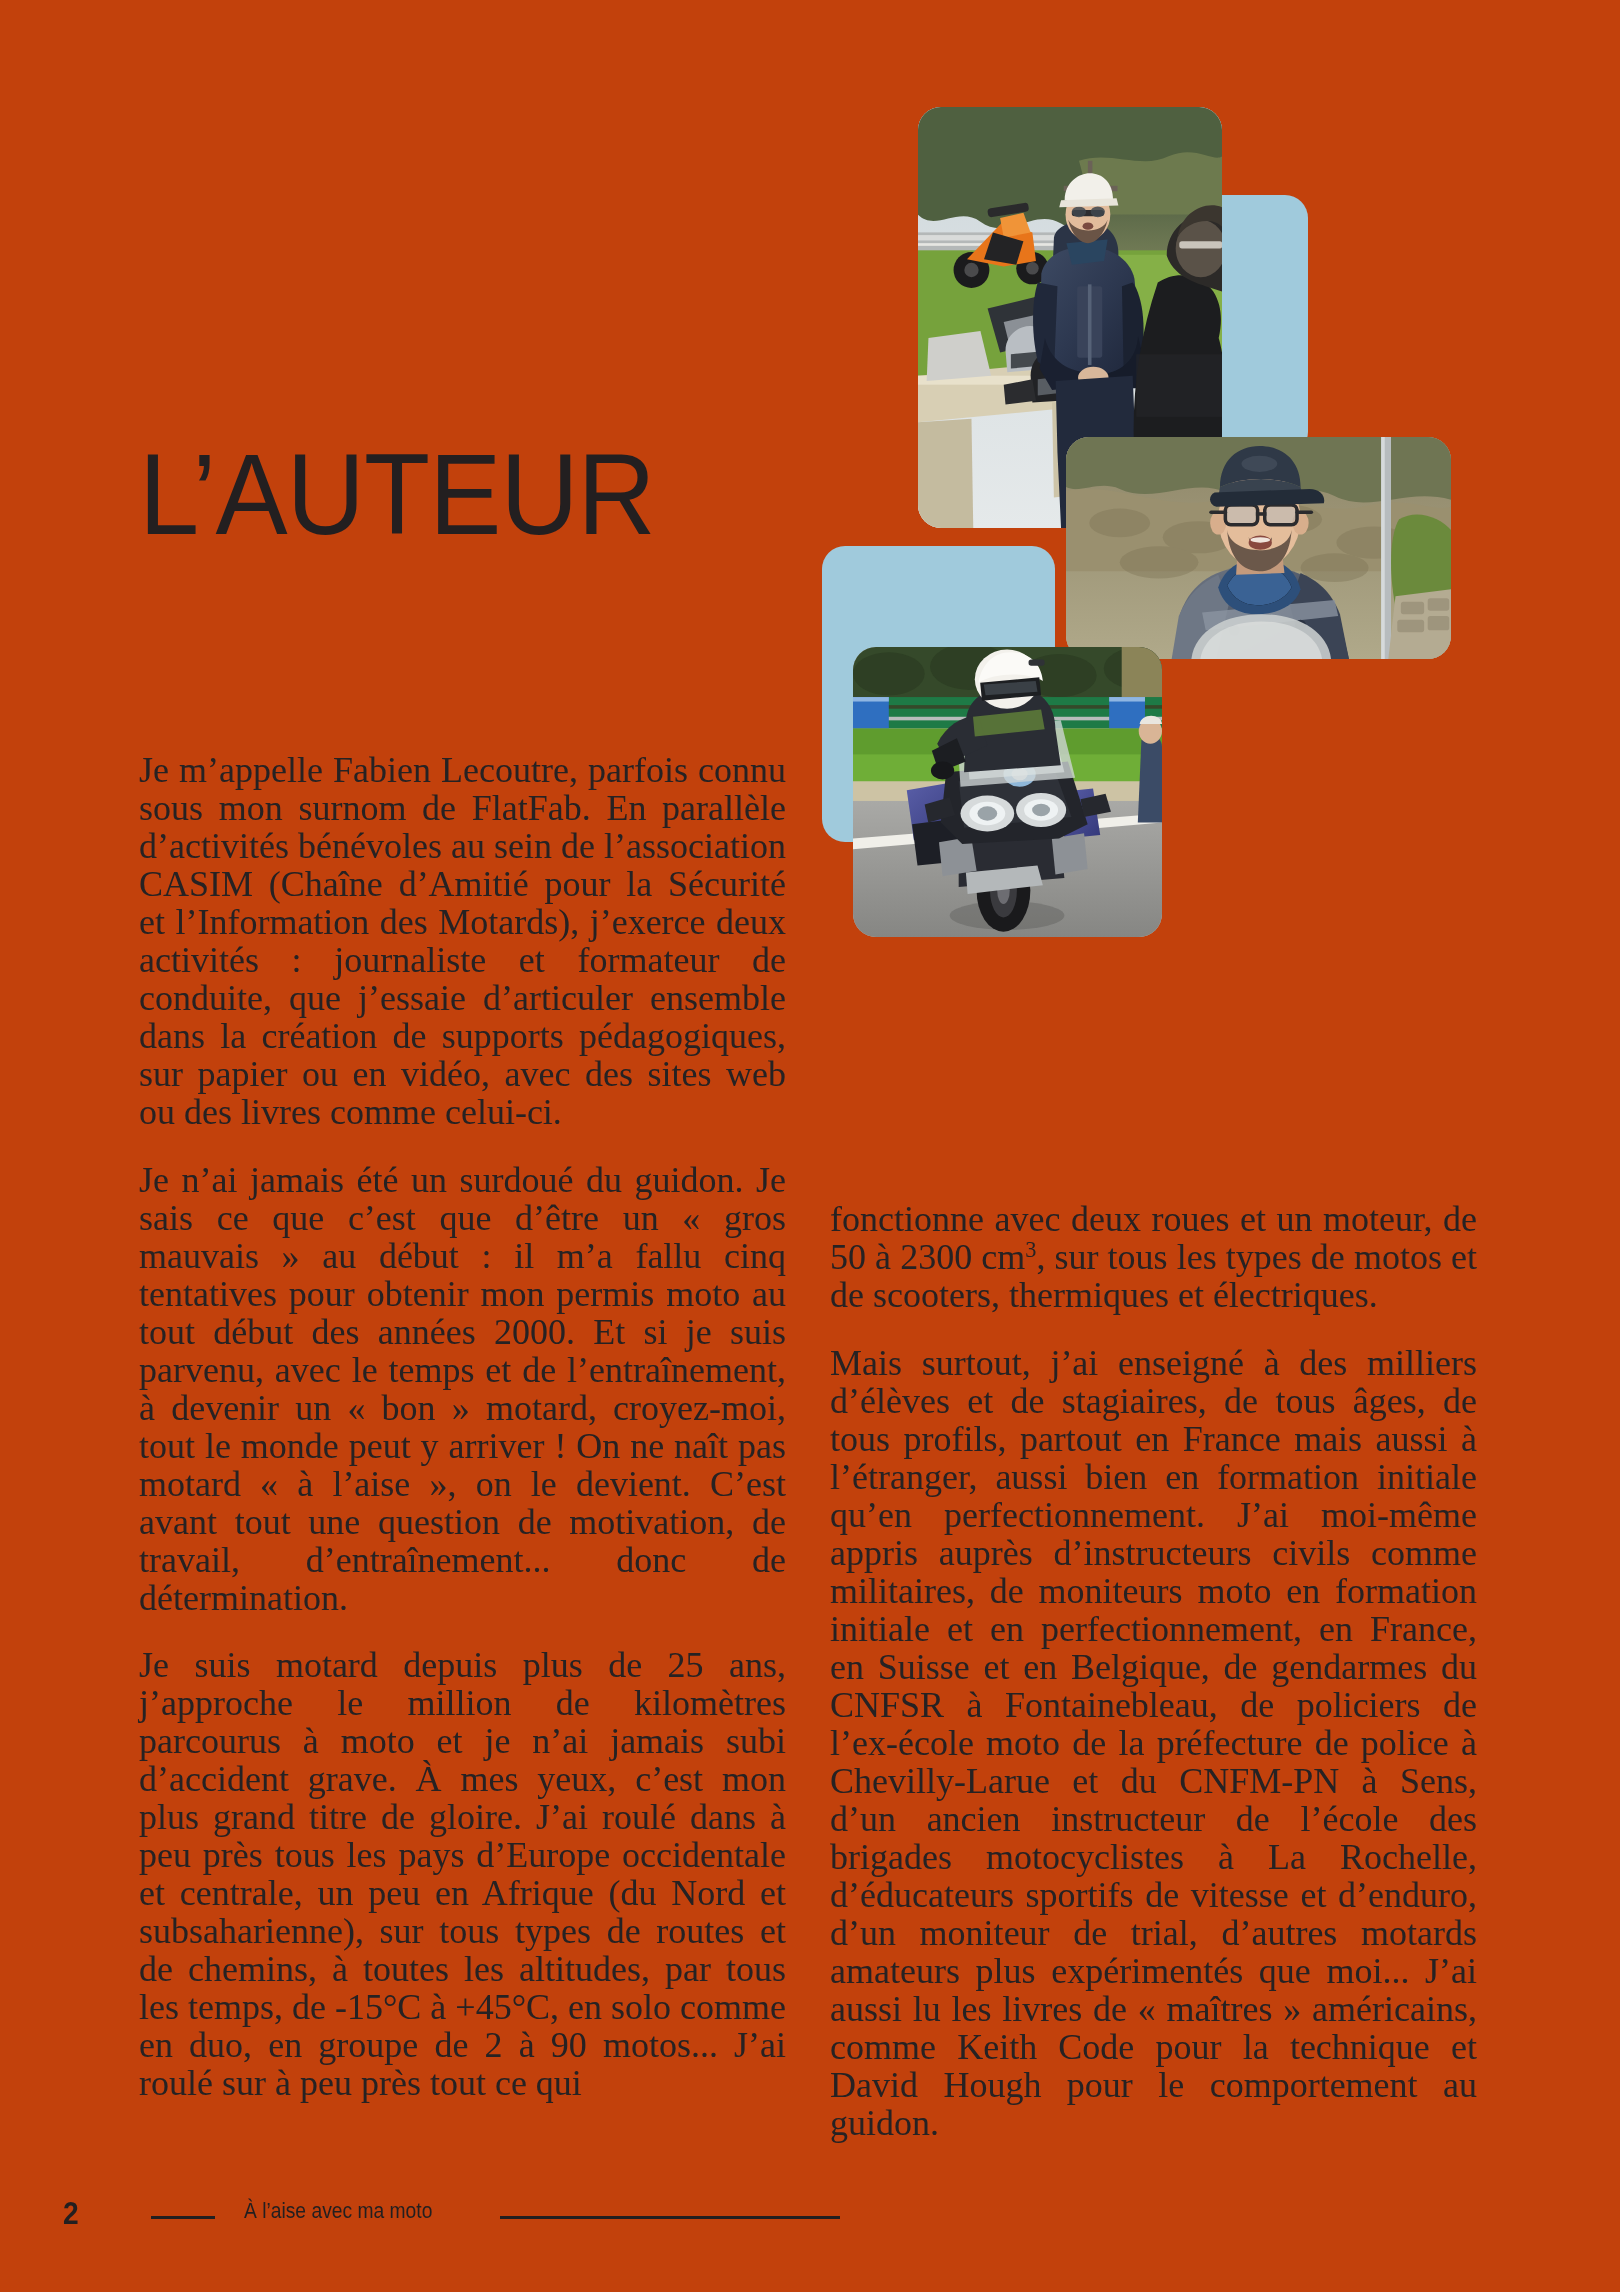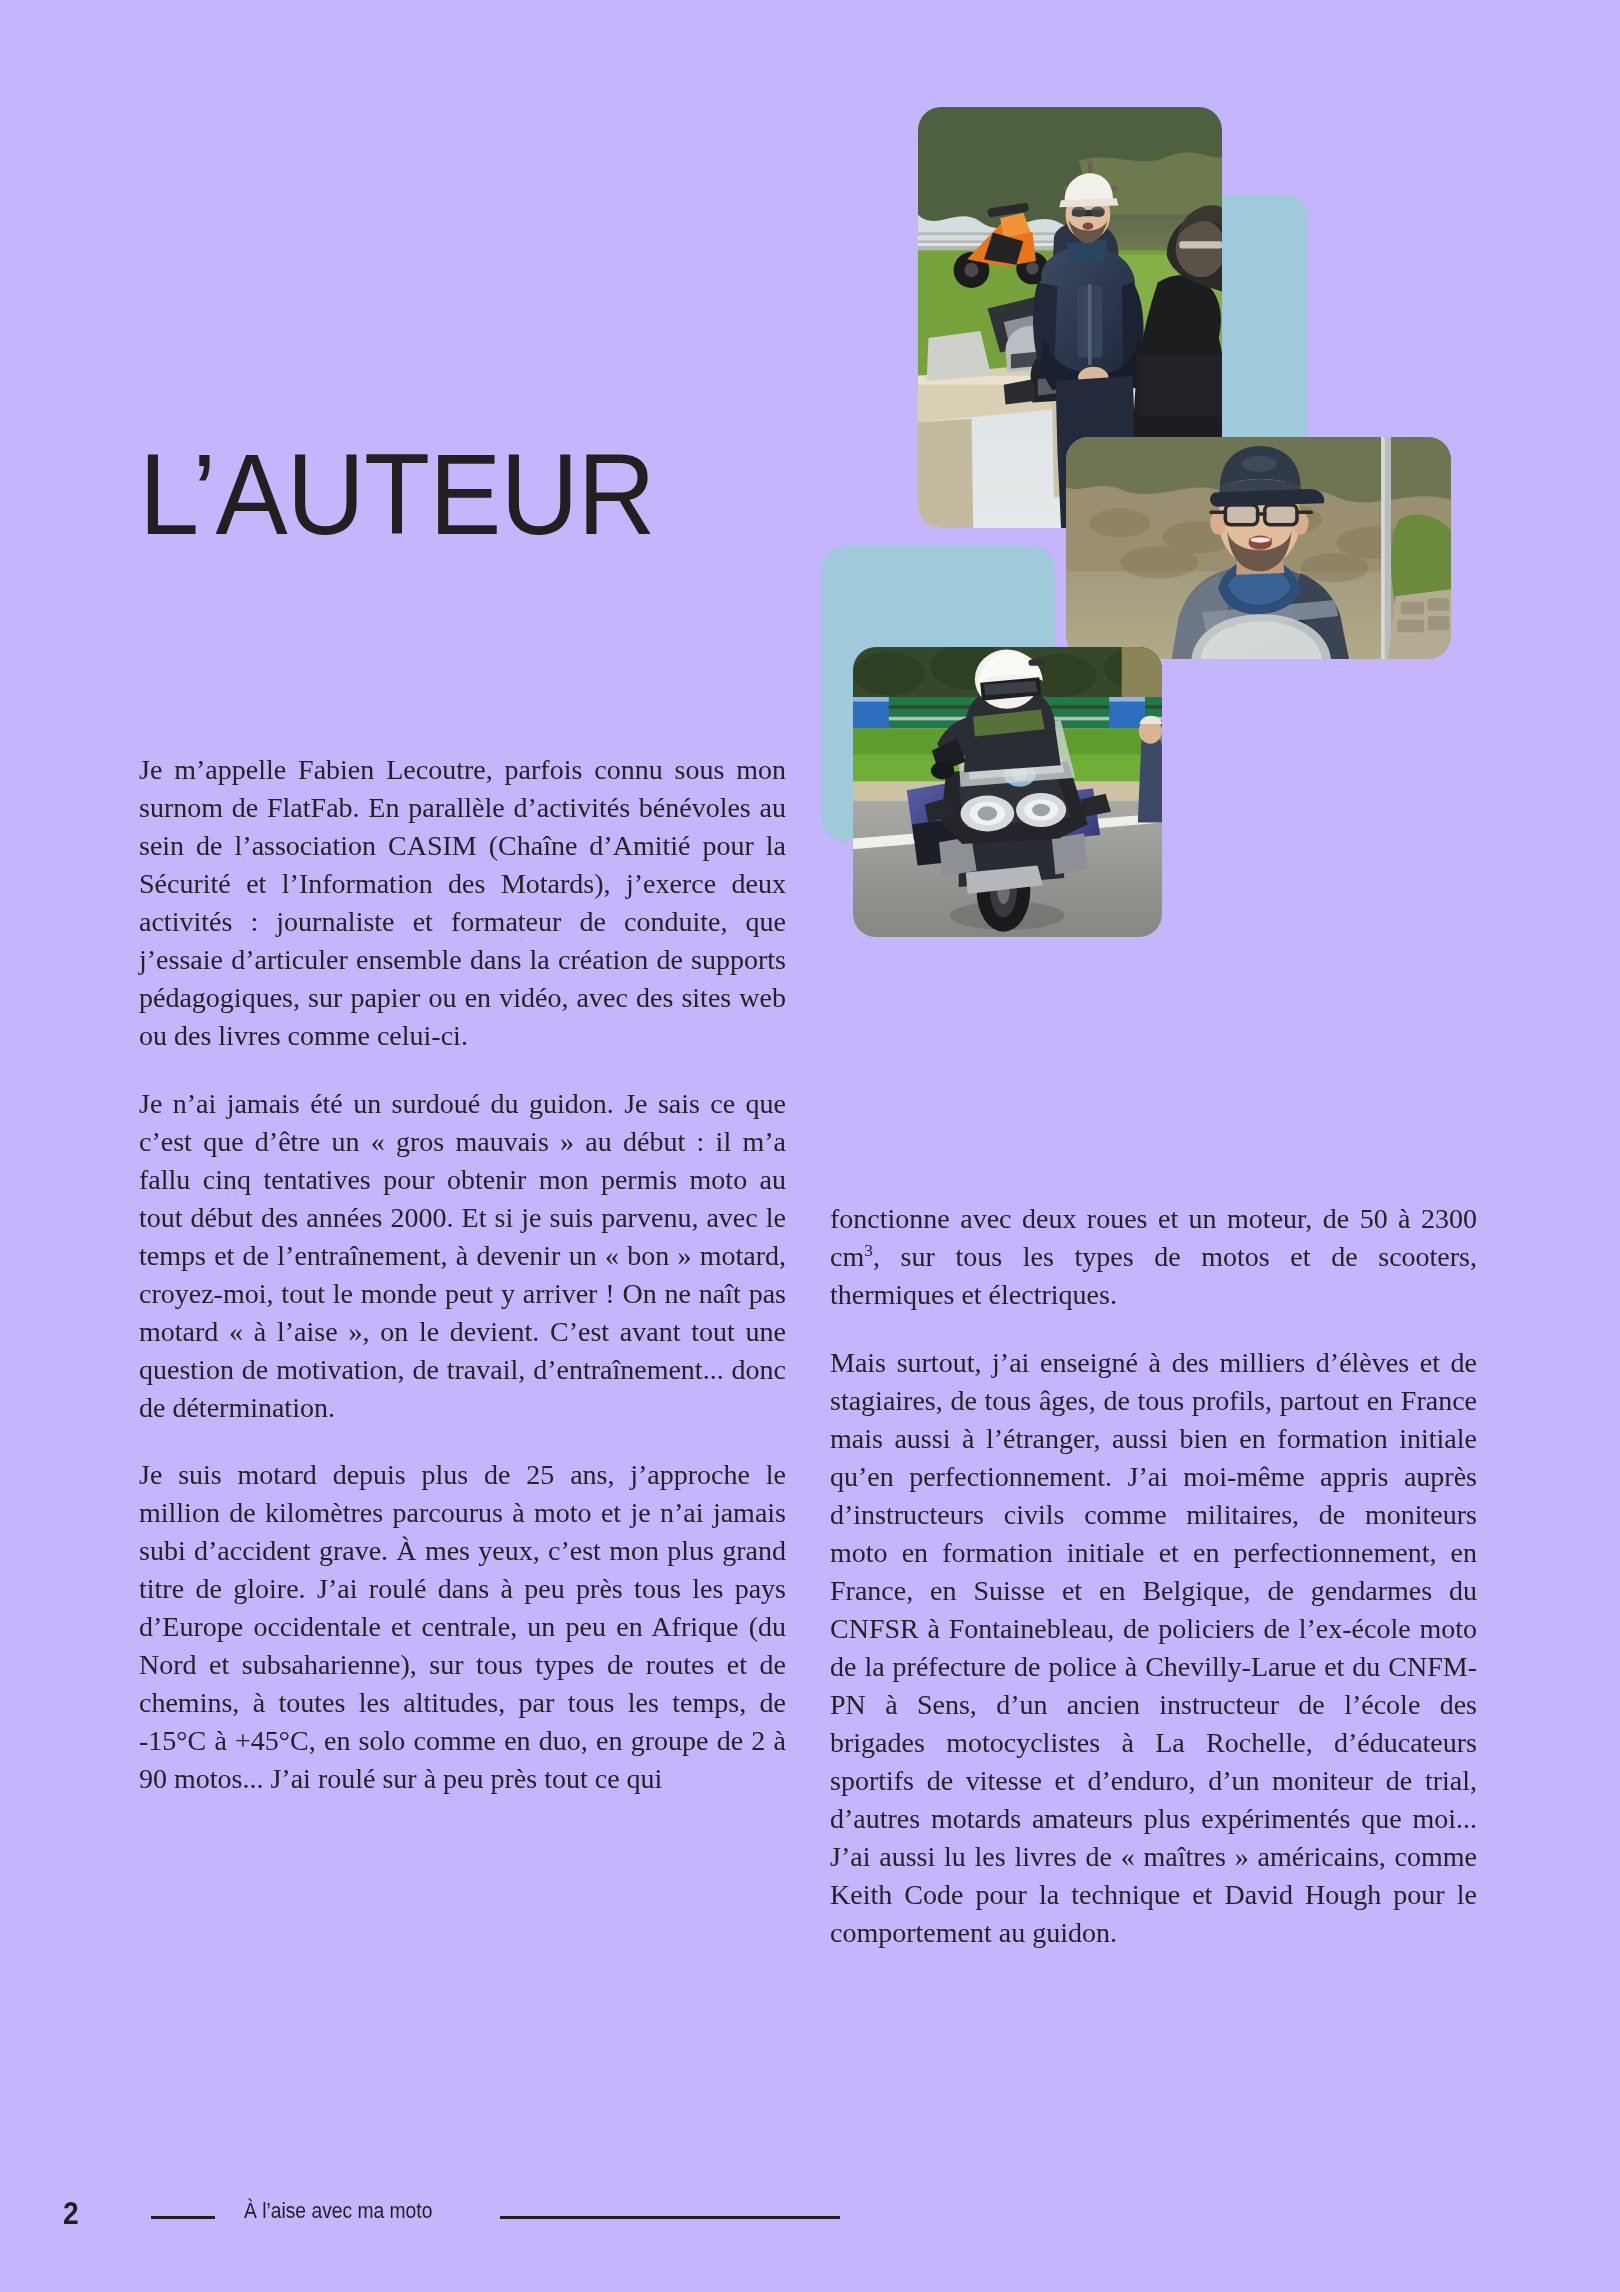--- a/index.html
+++ b/index.html
@@ -4,42 +4,42 @@
 <title>L'AUTEUR</title>
 <style>
   html,body{margin:0;padding:0;background:#ffffff;}
   body{
     width:1620px;height:2293px;position:relative;overflow:hidden;
     font-family:"Liberation Serif", serif;
     -webkit-font-smoothing:antialiased;
   }
 
   
-  .page{position:absolute;inset:0;background:#c4b5fd;}
+  .page{position:absolute;inset:0;background:#c2410c;}
 
   
   .page-title{
     position:absolute;left:139px;top:437px;
     font-family:"Liberation Sans", sans-serif;
     font-weight:300;
     font-size:115px;
     line-height:1;
     letter-spacing:-0.9px;
     color:#231f20;
     white-space:nowrap;
     transform:scaleX(0.94);
     transform-origin:left center;
   }
 
   
   .col{
     position:absolute;
     width:647px;
     font-family:"Liberation Serif", serif;
-    font-size:28px;
+    font-size:36px;
     line-height:38px;
     color:#262223;
     text-align:justify;
     text-justify:inter-word;
     hyphens:none;
   }
   .col-left{left:139px;top:751px;}
   .col-right{left:830px;top:1200px;}
 
   .col p{margin:0 0 29.6px 0;}

